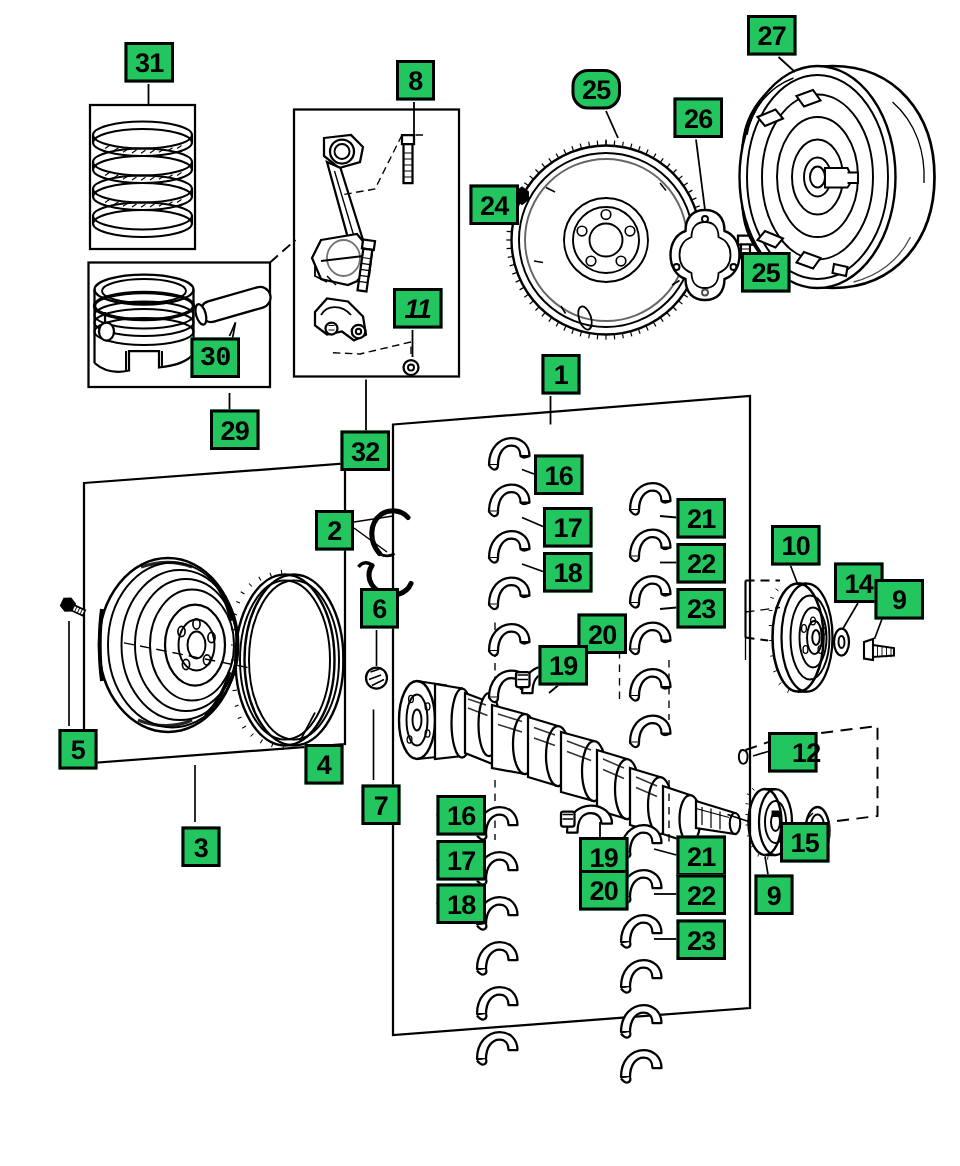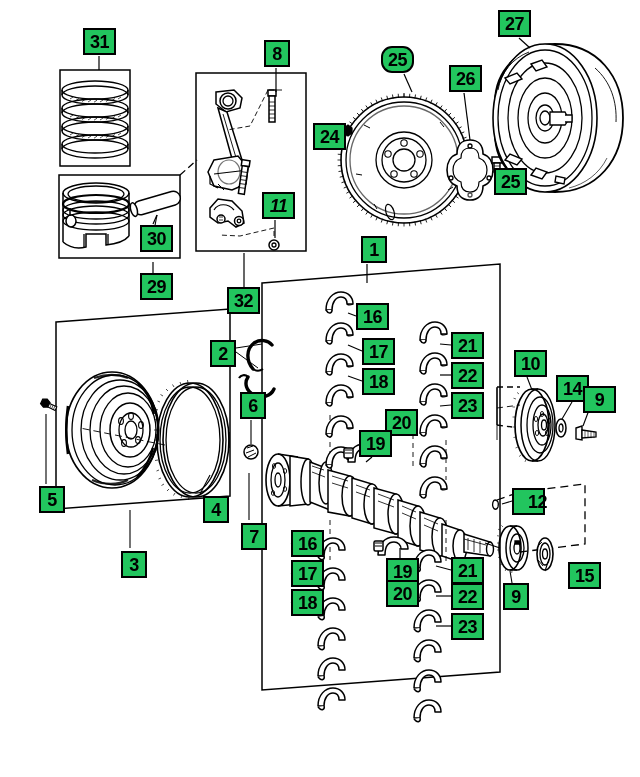--- a/index.html
+++ b/index.html
@@ -604,21 +604,21 @@
 
 <div id="callout-layer">
       <div class="callout w2" style="left: 83px; top: 28px;">31</div>
       <div class="callout w1" style="left: 264px; top: 40px;">8</div>
       <div class="callout w2" style="left: 381px; top: 46px; border-radius: 11px;">25</div>
       <div class="callout w2" style="left: 449px; top: 65px; text-align: center;">26</div>
       <div class="callout w2" style="left: 498px; top: 10px;">27</div>
       <div class="callout w2" style="left: 313px; top: 123px;">24</div>
       <div class="callout w2" style="left: 494px; top: 168px;">25</div>
       <div class="callout w2" style="left: 262px; top: 192px; font-style: italic;">11</div>
-      <div class="callout w2" style="left: 140px; top: 225px;">30</div>
+      <div class="callout w2" style="left: 127px; top: 225px; font-family: Liberation Mono, monospace;">30</div>
       <div class="callout w1" style="left: 361px; top: 236px;">1</div>
       <div class="callout w2" style="left: 140px; top: 273px;">29</div>
       <div class="callout w2" style="left: 227px; top: 287px;">32</div>
       <div class="callout w2" style="left: 356px; top: 303px;">16</div>
       <div class="callout w1" style="left: 210px; top: 340px;">2</div>
       <div class="callout w2" style="left: 362px; top: 338px;">17</div>
       <div class="callout w2" style="left: 451px; top: 332px;">21</div>
       <div class="callout w2" style="left: 514px; top: 350px;">10</div>
       <div class="callout w2" style="left: 362px; top: 368px;">18</div>
       <div class="callout w2" style="left: 451px; top: 362px;">22</div>
@@ -634,18 +634,18 @@
       <div class="callout w1" style="left: 241px; top: 523px;">7</div>
       <div class="callout w2" style="left: 291px; top: 530px;">16</div>
       <div class="callout w1" style="left: 121px; top: 551px;">3</div>
       <div class="callout w2" style="left: 291px; top: 560px;">17</div>
       <div class="callout w2" style="left: 386px; top: 558px;">19</div>
       <div class="callout w2" style="left: 451px; top: 557px;">21</div>
       <div class="callout w1" style="left: 503px; top: 583px;">9</div>
       <div class="callout w2" style="left: 291px; top: 589px;">18</div>
       <div class="callout w2" style="left: 386px; top: 580px;">20</div>
       <div class="callout w2" style="left: 451px; top: 583px;">22</div>
-      <div class="callout w2" style="left: 568px; top: 548px; margin-top: 14px;">15</div>
+      <div class="callout w2" style="left: 520px; top: 548px;">15</div>
       <div class="callout w2" style="left: 451px; top: 613px;">23</div>
     </div>
 
 <div class="wm"></div>
 </div>
 
 </body></html>

